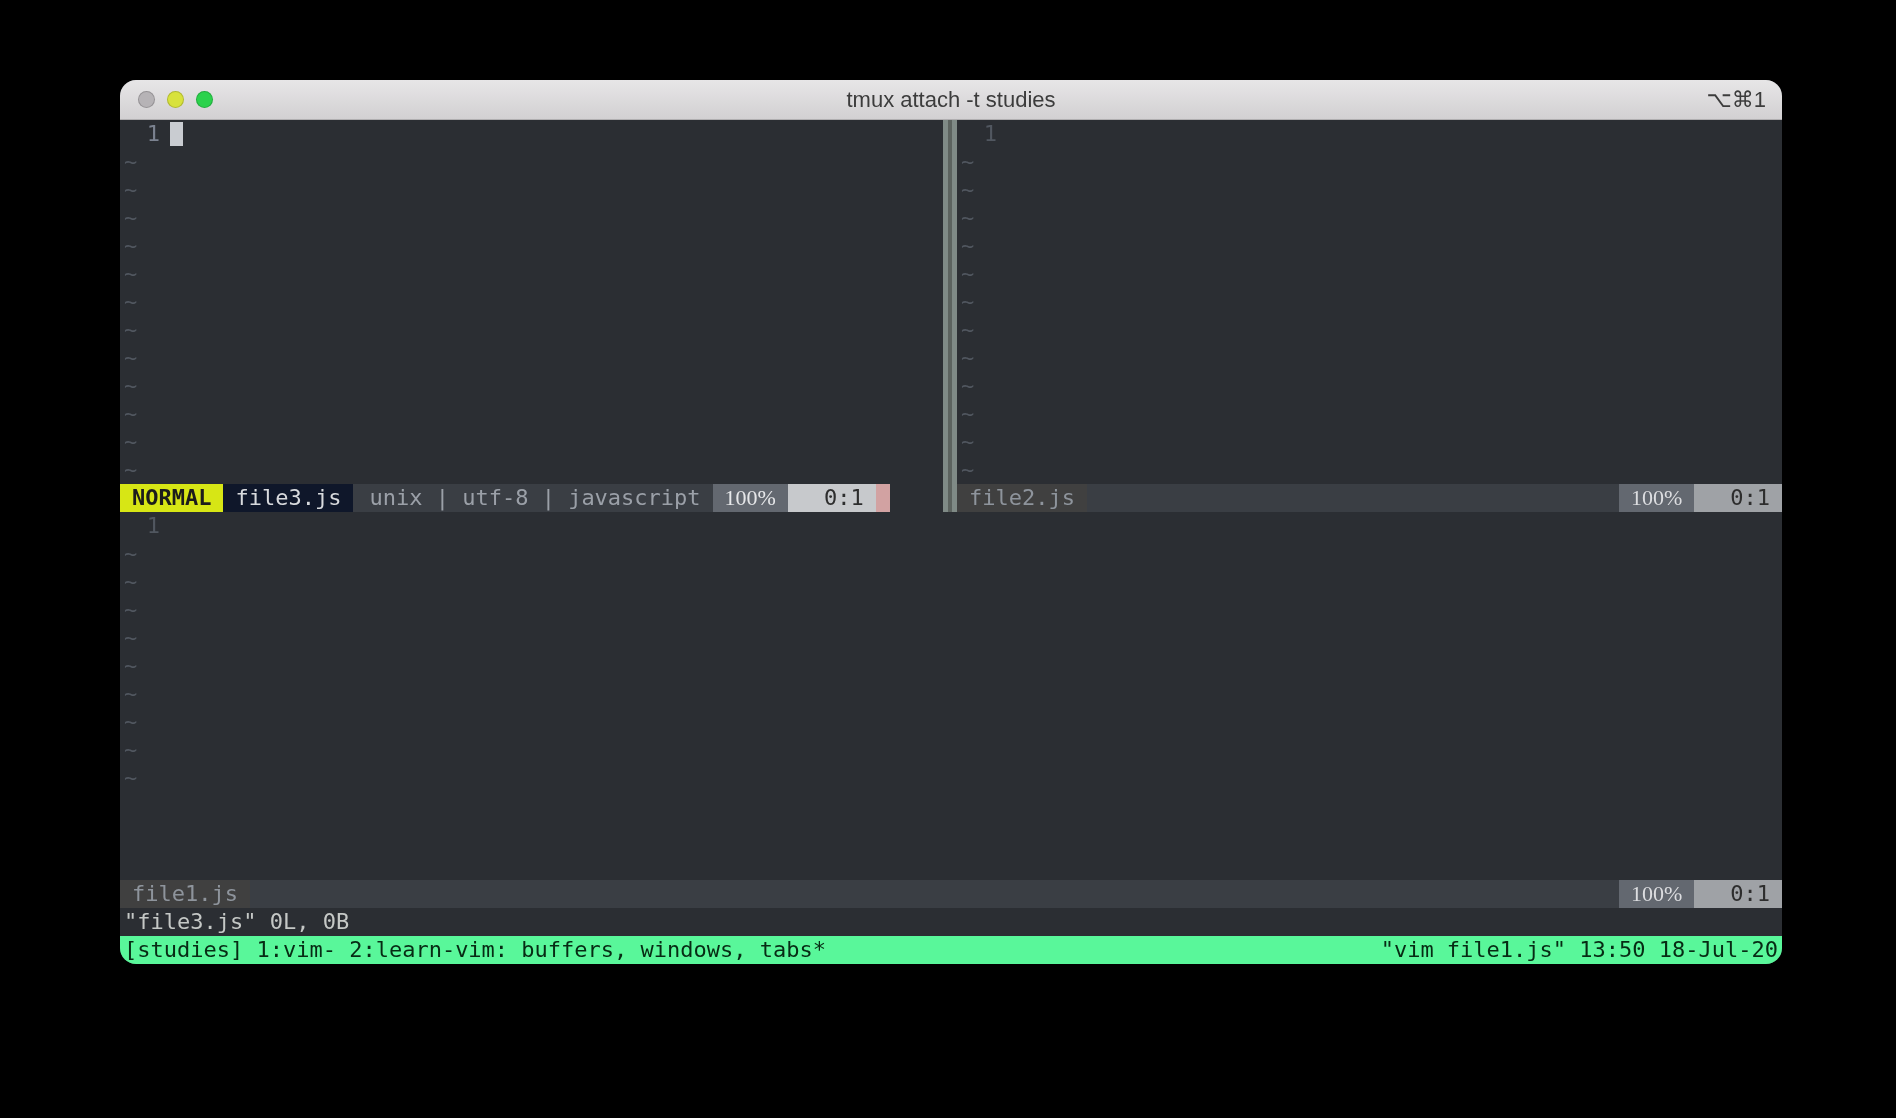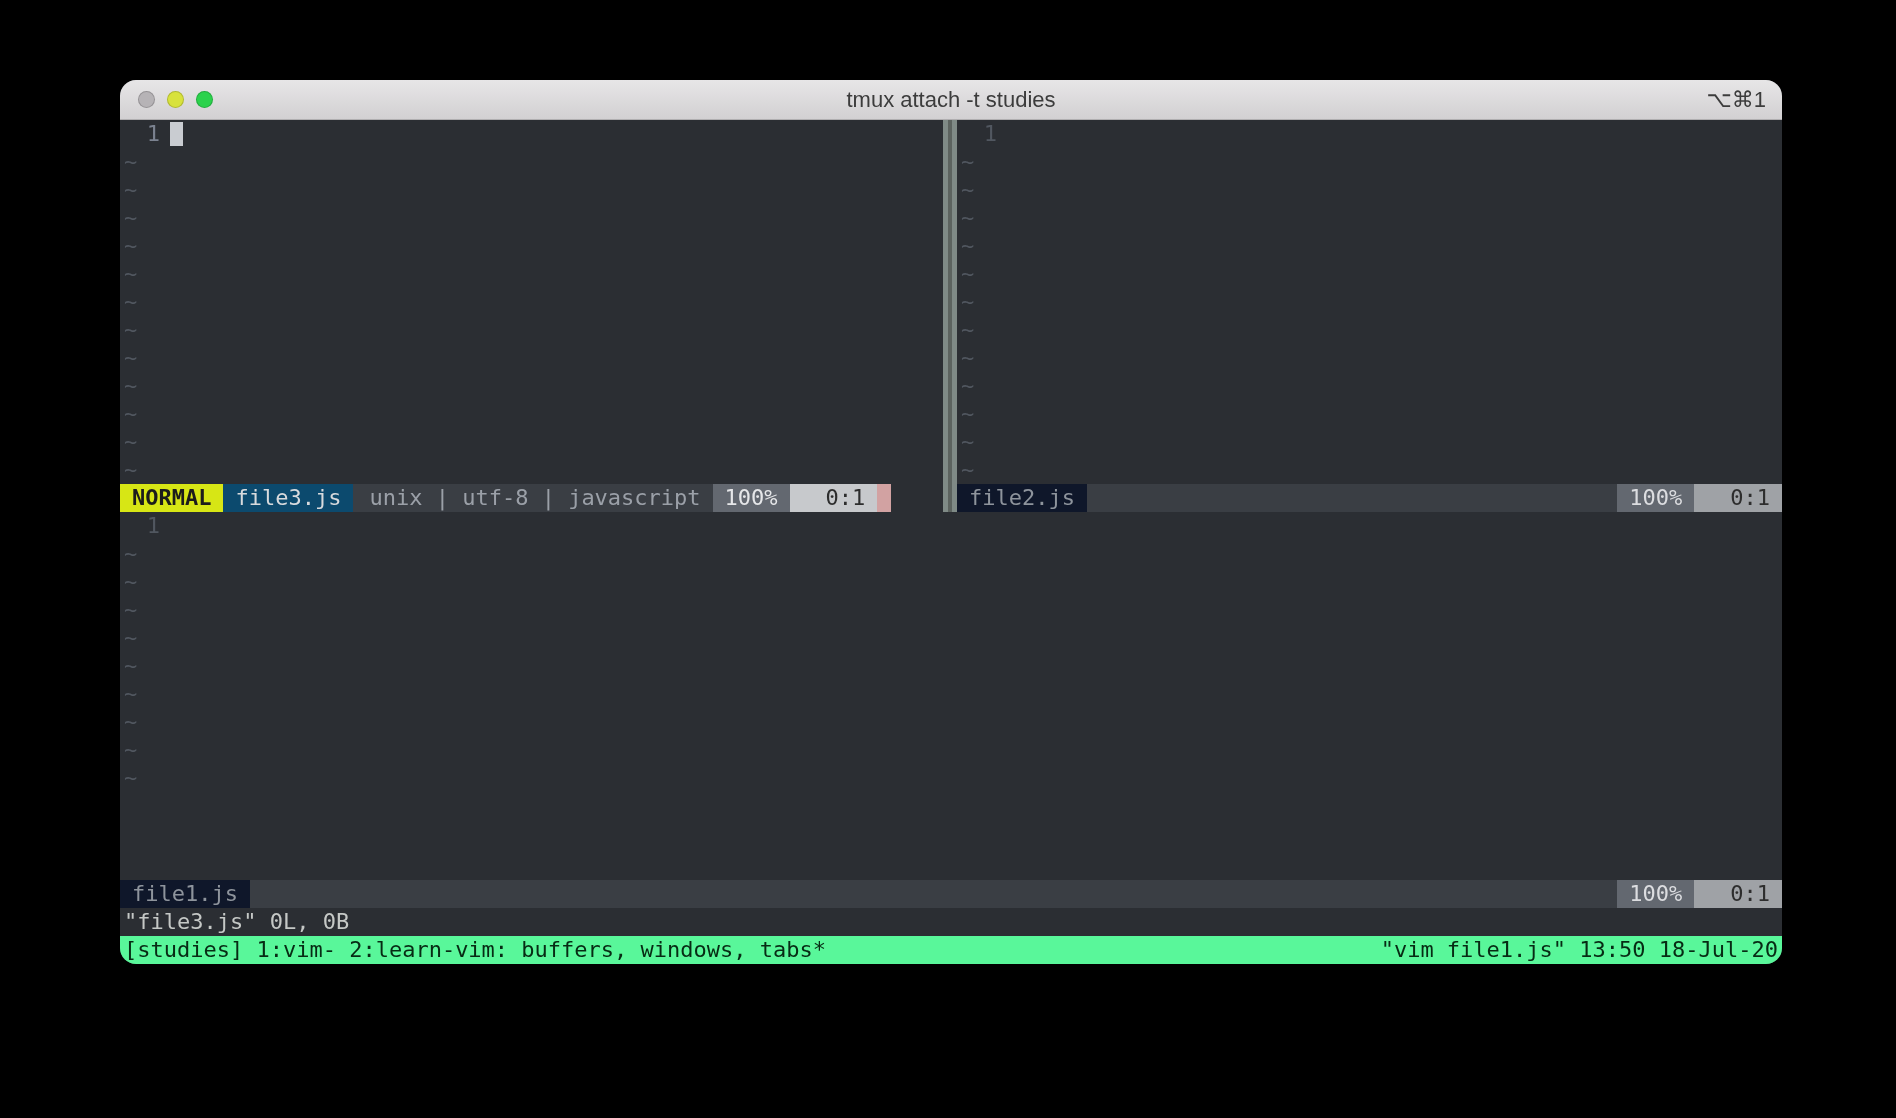--- a/index.html
+++ b/index.html
@@ -54,27 +54,27 @@
   .pane-left { flex:0 0 823px; }
   .vbar { flex:0 0 14px; background:#7f8a86; position:relative;}
   .vbar::before{content:"";position:absolute;left:5px;top:0;bottom:0;width:4px;background:#5c635f;}
   .pane-right { flex:1 1 auto; }
   .pane-bottom { flex:1 1 auto; }
   .pane-body { flex:1 1 auto; overflow:hidden; }
   
   .status { height:28px; display:flex; align-items:stretch; font-size:22px;}
   .seg { display:flex; align-items:center; padding:0 12px; white-space:pre;}
   .seg.mode { background:#d7e615; color:#1c1c1c; font-weight:bold;}
-  .seg.file { background:#0c4a6e; color:#d8dadd;}
+  .seg.file { background:#0f172a; color:#d8dadd;}
   .seg.meta { background:#3a3e44; color:#9ba0a8;padding-left:16px;}
-  .seg.pct  { background:#636870; color:#e6e7e9;}
+  .seg.pct  { background:#636870; color:#e6e7e9;font-family:Liberation Serif, serif;}
   .seg.pos  { background:#c7c9cc; color:#2d2d2d;padding-left:36px;}
   .seg.pink { background:#d2a2a2; width:14px; padding:0;}
   .spacer { flex:1 1 auto; background:#3a3e44;}
-  .status.inactive .seg.file { background:#0f172a; color:#8e949c;}
+  .status.inactive .seg.file { background:#404040; color:#8e949c;}
   .status.inactive .seg.pct { background:#636870; color:#dcdde0;}
   .status.inactive .seg.pos { background:#9fa2a6; color:#2d2d2d;}
   
   .cmdline { height:28px; background:#2b2e33; color:#c5c8c6; padding-left:4px; white-space:pre;}
   
   .tmux { height:28px; background:#59f79a; color:#072b14; display:flex; align-items:center; font-size:22px; white-space:pre; padding:0 4px;}
   .tmux .spacer2{flex:1 1 auto;}
 </style>
 </head>
 <body>

